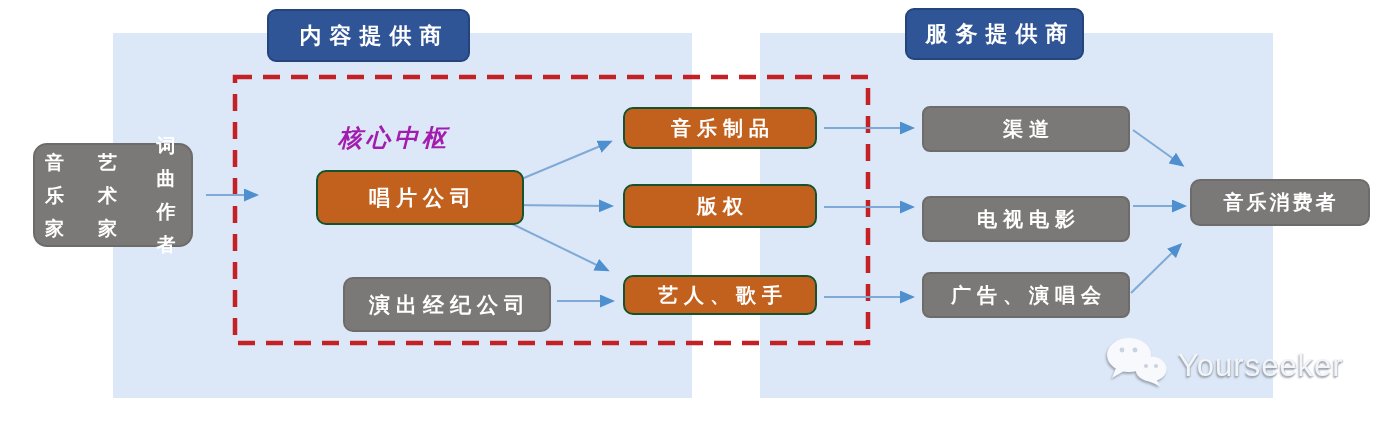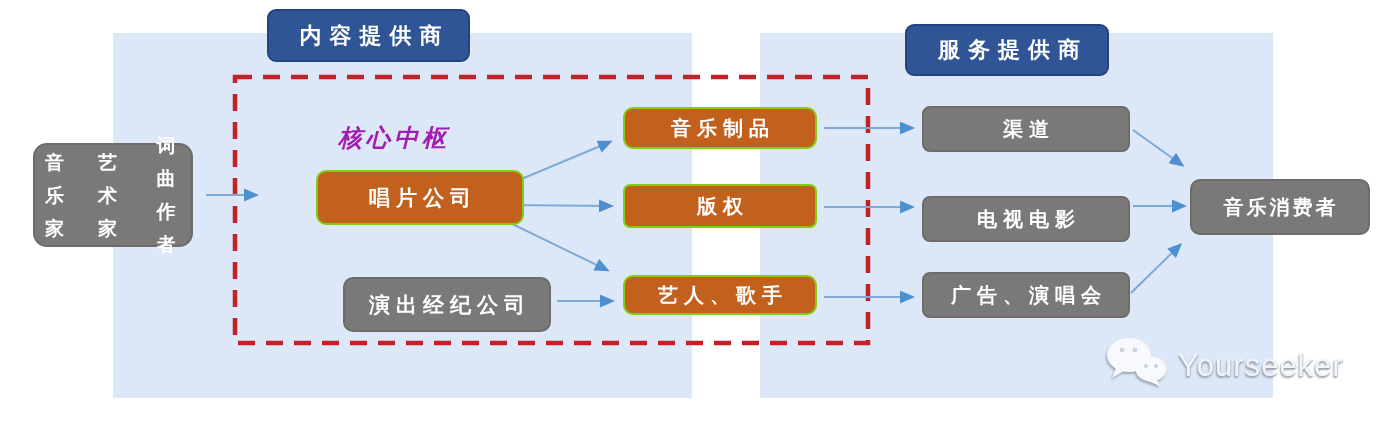--- a/index.html
+++ b/index.html
@@ -15,21 +15,21 @@
   .hdr{
     position:absolute;background:#2F5597;border:2px solid #24457C;border-radius:9px;
     color:#fff;font-weight:bold;font-size:22px;letter-spacing:8px;padding-left:12px;
     display:flex;align-items:center;justify-content:center;box-sizing:border-box;
   }
   .box{
     position:absolute;border-radius:10px;color:#fff;font-weight:bold;
     display:flex;align-items:center;justify-content:center;box-sizing:border-box;
     font-size:21px;letter-spacing:6px;padding-left:6px;text-align:center;
   }
-  .orange{background:#C2611E;border:2px solid #84cc16;}
+  .orange{background:#C2611E;border:2px solid #14532d;}
   .gray{background:#7B7977;border:2px solid #6E6C6A;}
   .multi{flex-direction:row;line-height:33px;font-size:19px;gap:20px;}
   #core-hub{
     position:absolute;color:#a21caf;font-weight:bold;font-style:italic;
     font-size:24px;letter-spacing:4px;
   }
   #watermark{
     position:absolute;left:1104px;top:336px;display:flex;align-items:center;
     color:#f2f4f8;font-size:31px;letter-spacing:1px;
     text-shadow:-1px 2px 2px rgba(140,148,160,0.85), 1px 1px 1px rgba(160,168,178,0.6);
@@ -62,42 +62,42 @@
       <line x1="824" y1="128" x2="912" y2="128" marker-end="url(#ah)"></line>
       <line x1="824" y1="207" x2="912" y2="207" marker-end="url(#ah)"></line>
       <line x1="824" y1="297" x2="912" y2="297" marker-end="url(#ah)"></line>
       <line x1="1133" y1="130" x2="1182" y2="165" marker-end="url(#ah)"></line>
       <line x1="1133" y1="206" x2="1184" y2="206" marker-end="url(#ah)"></line>
       <line x1="1131" y1="293" x2="1180" y2="245" marker-end="url(#ah)"></line>
     </g>
   </svg>
 
   <div class="hdr" style="left:267px;top:9px;width:203px;height:53px;">内容提供商</div>
-  <div class="hdr" style="left:905px;top:8px;width:204px;height:52px;margin-top:16px;">服务提供商</div>
+  <div class="hdr" style="left:905px;top:8px;width:179px;height:52px;">服务提供商</div>
 
   <div id="core-hub" style="left:338px;top:122px;">核心中枢</div>
 
   <div class="box gray multi" style="left:33px;top:143px;width:160px;height:104px;border-radius:14px;">
     <div>音乐家</div>
     <div>艺术家</div>
     <div>词曲作者</div>
   </div>
 
   <div class="box orange" style="left:272px;top:170px;width:208px;height:55px;margin-left:44px;">唱片公司</div>
   <div class="box gray" style="left:343px;top:277px;width:208px;height:55px;">演出经纪公司</div>
 
   <div class="box orange" style="left:623px;top:107px;width:194px;height:42px;font-size:20px;">音乐制品</div>
-  <div class="box orange" style="left:623px;top:184px;width:194px;height:44px;font-size:20px;border-radius:7px;">版权</div>
+  <div class="box orange" style="left:623px;top:184px;width:194px;height:44px;font-size:20px;">版权</div>
   <div class="box orange" style="left:623px;top:275px;width:194px;height:40px;font-size:20px;">艺人、歌手</div>
 
   <div class="box gray" style="left:922px;top:106px;width:208px;height:46px;font-size:20px;border-radius:8px;">渠道</div>
   <div class="box gray" style="left:922px;top:196px;width:208px;height:46px;font-size:20px;border-radius:8px;">电视电影</div>
   <div class="box gray" style="left:922px;top:272px;width:208px;height:46px;font-size:20px;border-radius:8px;">广告、演唱会</div>
 
-  <div class="box gray" style="left:1190px;top:179px;width:180px;height:56px;font-size:20px;letter-spacing:3px;padding-left:2px;">音乐消费者</div>
+  <div class="box gray" style="left:1190px;top:179px;width:180px;height:47px;font-size:20px;letter-spacing:3px;padding-left:2px;">音乐消费者</div>
 
   <div id="watermark">
     <span class="wicon">
       <svg width="64" height="52" viewBox="0 0 64 52">
         <g fill="#f7f9fc">
           <ellipse cx="25" cy="19" rx="22" ry="17"></ellipse>
           <path d="M12 32 L8 42 L20 35 Z"></path>
           <ellipse cx="47" cy="33" rx="15.5" ry="12.5"></ellipse>
           <path d="M52 43 L56 50 L44 45 Z"></path>
         </g>

